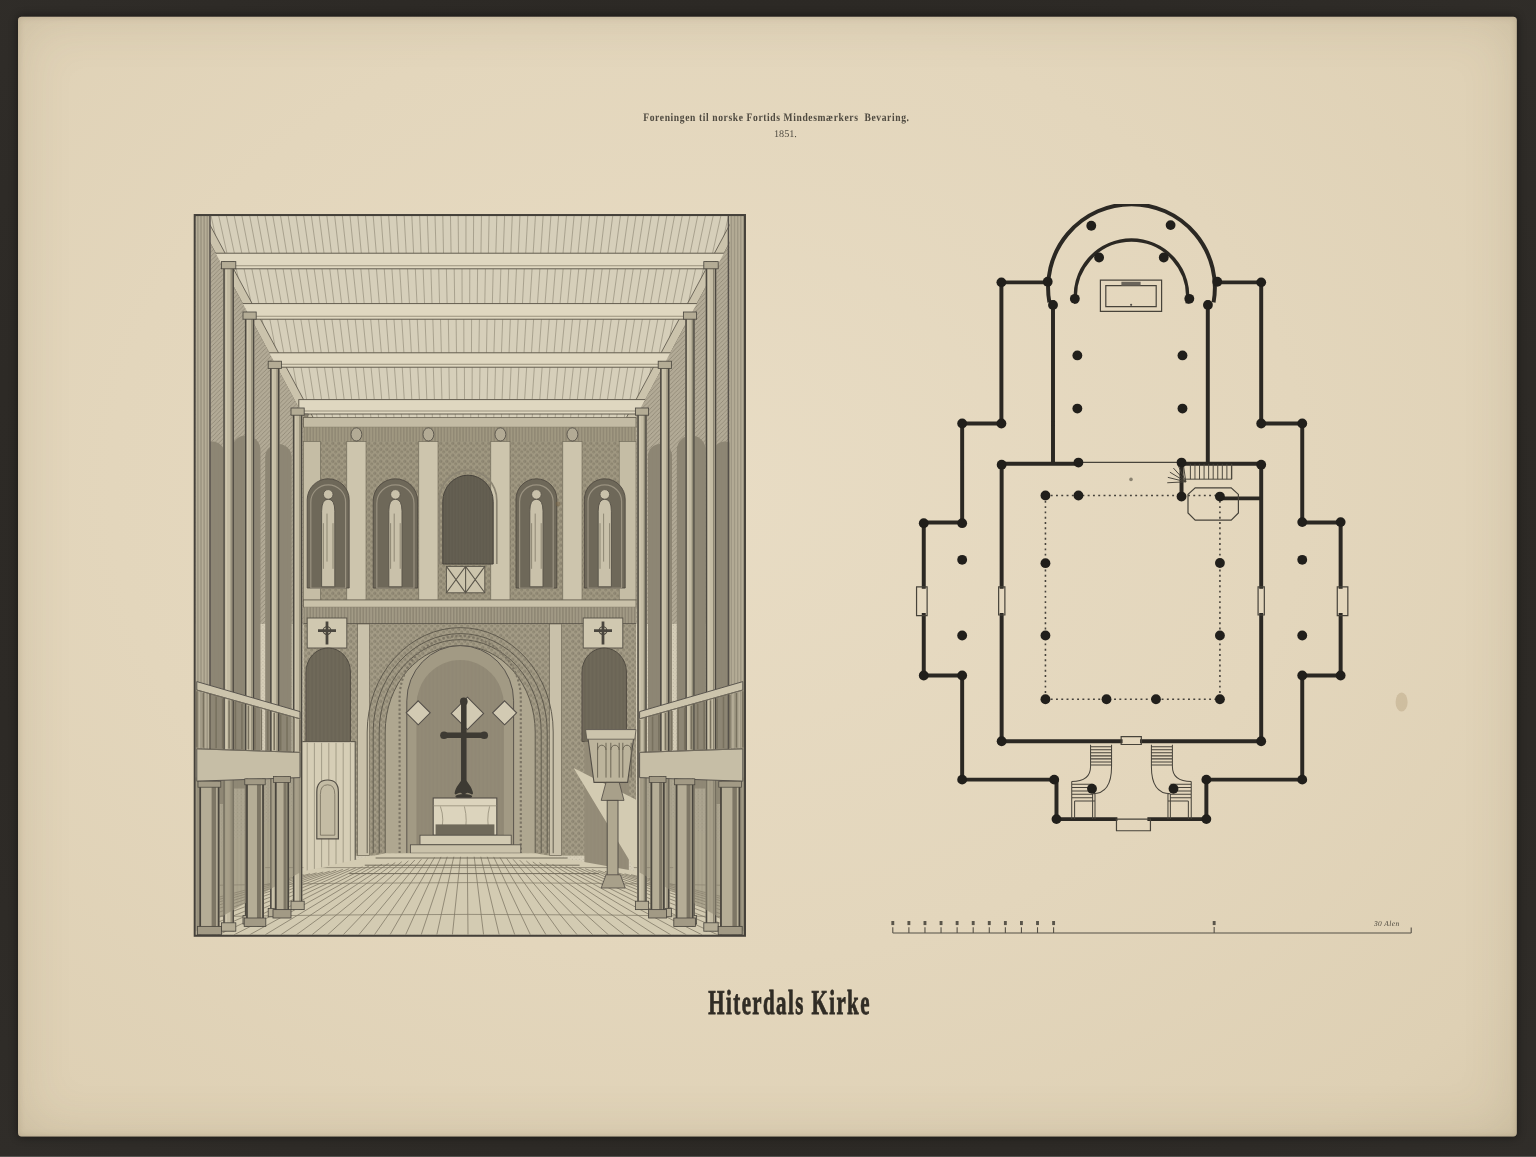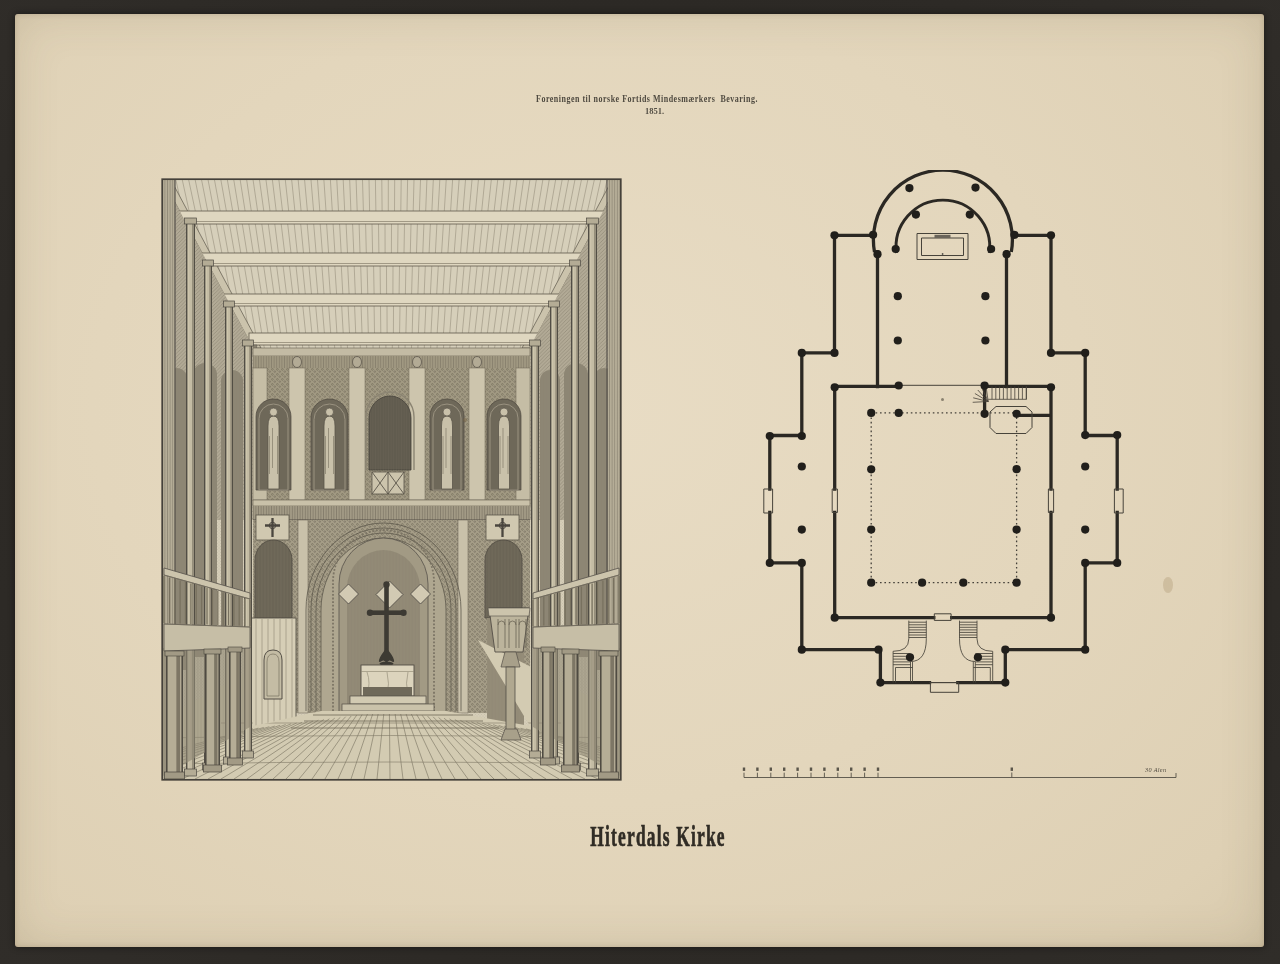--- a/index.html
+++ b/index.html
@@ -2,21 +2,21 @@
 <html><head><meta charset="utf-8"><style>
 html,body{margin:0;padding:0;}
 body{width:1280px;height:964px;background:radial-gradient(ellipse at 50% 48%, #2b2824 55%, #302d29 100%);position:relative;overflow:hidden;font-family:"Liberation Serif",serif;}
 #paper{position:absolute;left:15px;top:14px;width:1249px;height:933px;border-radius:3px;
 background:radial-gradient(ellipse at 46% 42%, #e8dcc4 0%, #e3d6bc 52%, #ded0b4 88%, #d9cbae 100%);
 box-shadow:inset 0 0 45px rgba(100,84,58,0.16), inset 0 0 5px rgba(110,92,64,0.25), 0 0 7px rgba(0,0,0,0.45);}
 .t{position:absolute;color:#45403a;white-space:nowrap;}
 </style></head><body>
 <div id="paper"></div>
 <div class="t" style="left:446.5px;top:93.5px;width:400px;text-align:center;font-size:9.5px;font-weight:bold;letter-spacing:0.6px;color:#4f4a40;transform:scaleX(0.84)">Foreningen til norske Fortids Mindesmærkers &nbsp;Bevaring.</div>
-<div class="t" style="left:454.5px;top:106px;width:400px;text-align:center;font-size:8.5px;font-weight:bold;color:#544f45">1851.</div>
+<div class="t" style="left:454.5px;top:106px;width:400px;text-align:center;font-size:8.5px;font-weight:normal;color:#544f45">1851.</div>
 <div class="t" style="left:457.5px;top:820px;width:400px;text-align:center;font-size:29px;font-weight:bold;letter-spacing:2px;color:#302c25;-webkit-text-stroke:0.7px #302c25;transform:scaleX(0.6)">Hiterdals Kirke</div>
 <svg style="position:absolute;left:161px;top:178px" width="461" height="603" viewBox="0 0 461 603">
     <defs>
 <pattern id="pv" width="3.2" height="3.2" patternUnits="userSpaceOnUse">
         <path d="M1.6,0 V3.2" stroke="#8a8371" stroke-width="0.55"></path>
       </pattern>
 <pattern id="pv2" width="2.6" height="2.6" patternUnits="userSpaceOnUse">
         <path d="M1.3,0 V2.6" stroke="#716a5a" stroke-width="0.6"></path>
       </pattern>
 <pattern id="ph" width="3.4" height="3.4" patternUnits="userSpaceOnUse">

